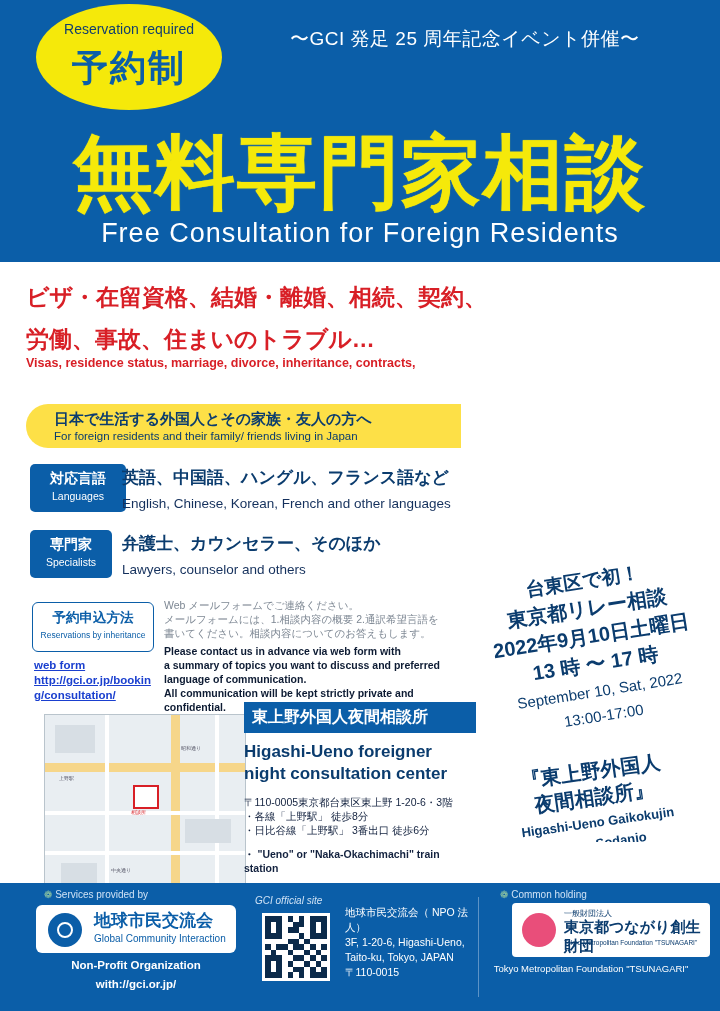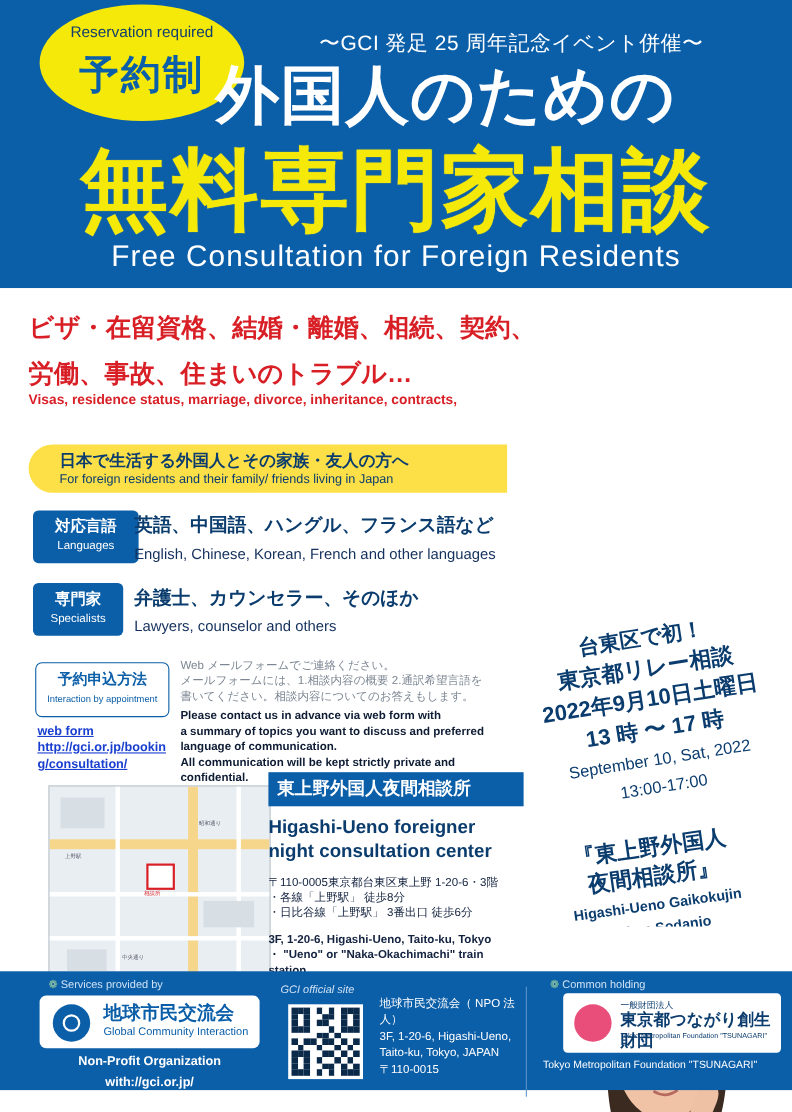--- a/index.html
+++ b/index.html
@@ -152,21 +152,21 @@
   }
   .tilt2 .j{font-size:20px;font-weight:bold;line-height:26px;white-space:nowrap;}
   .tilt2 .e{font-size:13px;font-weight:bold;line-height:17px;margin-top:4px;white-space:nowrap;}
   
   .photo{
     position:absolute;left:478px;top:580px;width:238px;height:303px;
     overflow:hidden;
   }
   
   .footer{
-    position:absolute;left:0;top:883px;width:720px;height:108px;
+    position:absolute;left:0;top:883px;width:720px;height:128px;
     background:#0b5ea8;color:#ffffff;
   }
   .foot-lbl{position:absolute;font-size:10px;color:#cfe2f5;white-space:nowrap;}
   .logo-card{
     position:absolute;left:36px;top:22px;width:200px;height:48px;
     background:#ffffff;border-radius:6px;
   }
   .logo-jp{
     position:absolute;left:58px;top:4px;color:#0b5ea8;font-size:17px;font-weight:bold;
   }
@@ -220,21 +220,20 @@
 <div class="poster">
 
   <div class="header">
     <div class="gci-line">〜GCI 発足 25 周年記念イベント併催〜</div>
 
     <div class="badge">
       <div class="badge-en">Reservation required</div>
       <div class="badge-jp">予約制</div>
     </div>
 
-    <div class="title1">外国人のための</div>
     <div class="title2">無料専門家相談</div>
     <div class="title-en">Free Consultation for Foreign Residents</div>
   </div>
 
   <div class="body-area">
 
     <div class="lead1">ビザ・在留資格、結婚・離婚、相続、契約、</div>
     <div class="lead2">労働、事故、住まいのトラブル…</div>
     <div class="lead-en1">Visas, residence status, marriage, divorce, inheritance, contracts,</div>
 
@@ -252,21 +251,21 @@
 
     <div class="tagbox" style="left:30px;top:268px;width:82px;height:48px;">
       <span class="jp">専門家</span>
       <span class="en">Specialists</span>
     </div>
     <div class="row-jp" style="left:122px;top:270px;">弁護士、カウンセラー、そのほか</div>
     <div class="row-en" style="left:122px;top:300px;">Lawyers, counselor and others</div>
 
     <div class="res-tag">
       <span class="jp">予約申込方法</span>
-      <span class="en">Interaction by appointment</span>
+      <span class="en">Reservations by inheritance</span>
     </div>
     <div class="res-link">
       <span>web form</span><br>
       <span>http://gci.or.jp/booking/consultation/</span>
     </div>
     <div class="res-text">
       <div class="g">Web メールフォームでご連絡ください。</div>
       <div class="g">メールフォームには、1.相談内容の概要 2.通訳希望言語を</div>
       <div class="g">書いてください。相談内容についてのお答えもします。</div>
       <div class="b" style="margin-top:4px">Please contact us in advance via web form  with</div>
@@ -312,21 +311,20 @@
       <div class="addr-jp">
         <span>Higashi-Ueno foreigner</span><br>
         <span>night consultation center</span>
       </div>
       <div class="addr-det">
         <div>〒110-0005東京都台東区東上野 1-20-6・3階</div>
         <div>・各線「上野駅」 徒歩8分</div>
         <div>・日比谷線「上野駅」 3番出口 徒歩6分</div>
       </div>
       <div class="addr-det2">
-        <div>3F, 1-20-6, Higashi-Ueno, Taito-ku, Tokyo</div>
         <div>・ "Ueno" or "Naka-Okachimachi" train station</div>
       </div>
     </div>
 
     <div class="photo">
       <svg width="238" height="303" viewBox="0 0 238 303">
         <rect x="0" y="0" width="238" height="303" fill="#ffffff"></rect>
 
         <path d="M30 303 C34 232 70 206 104 196 L150 196 C186 208 214 234 220 303 Z" fill="#2b2f36"></path>
 

